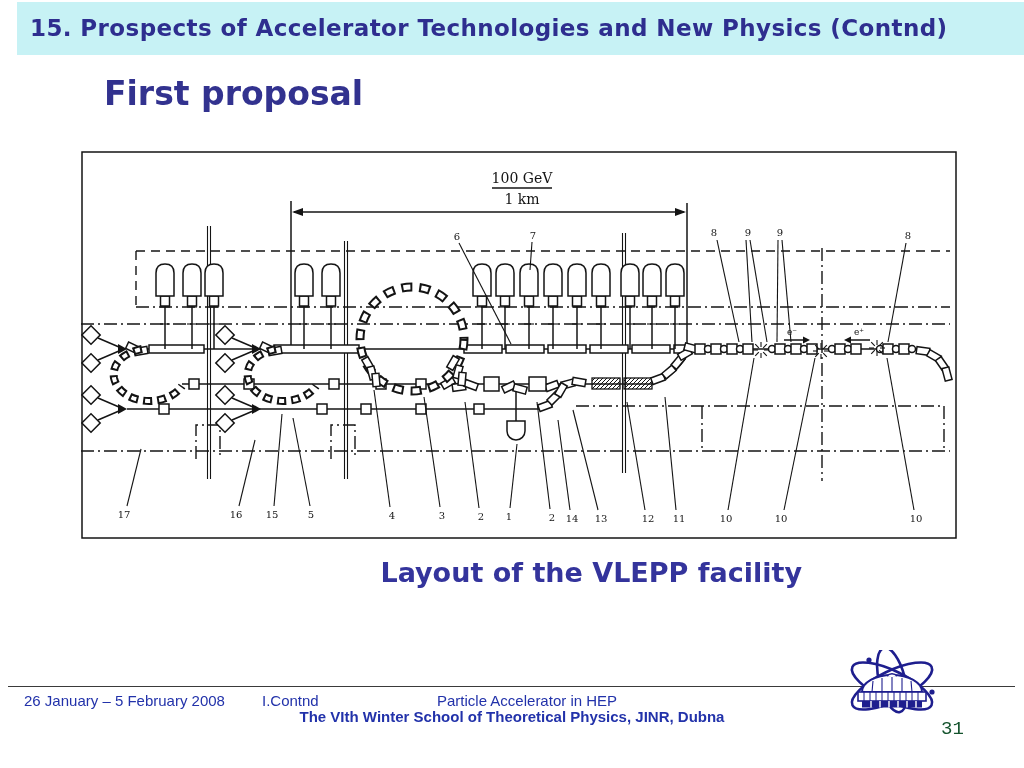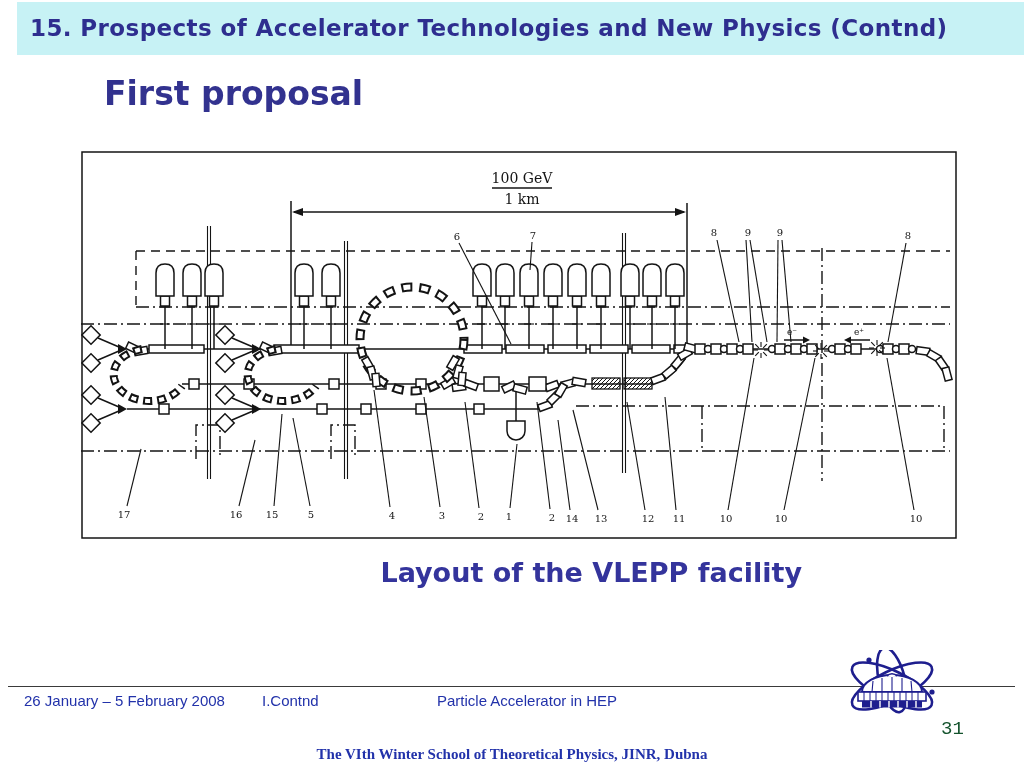--- a/index.html
+++ b/index.html
@@ -11,22 +11,22 @@
                color:#2e2e8f;letter-spacing:0.4px;white-space:nowrap;}
   .subtitle{position:absolute;left:60px;top:74px;font-size:33px;font-weight:bold;color:#32328f;margin-left:44px;}
   
   .caption{position:absolute;left:162px;top:556px;width:640px;text-align:right;
            color:#34349c;font-size:27px;font-weight:bold;line-height:34px;}
   
   .footline{position:absolute;left:8px;top:686px;width:1007px;border-top:1.5px solid #3a3a3a;}
   .foot{position:absolute;top:692px;font-size:15px;font-weight:normal;color:#2232aa;
         font-family:"Liberation Sans",sans-serif;white-space:nowrap;}
   .f-date{left:24px}.f-author{left:262px}.f-course{left:437px}
-  .f-school{position:absolute;left:0;top:746px;width:1024px;text-align:center;font-size:15px;
-            font-weight:bold;color:#2232aa;font-family:Liberation Serif, serif;}
+  .f-school{position:absolute;left:0;top:708px;width:1024px;text-align:center;font-size:15px;
+            font-weight:bold;color:#2232aa;font-family:Liberation Sans, sans-serif;}
   .pagenum{position:absolute;left:941px;top:718px;font-size:19px;color:#14532d;
            font-family:Liberation Mono, monospace;}
   .figwrap{position:absolute;left:57px;top:148px;width:878px;height:398px;padding-left:24px;}
   .logowrap{position:absolute;left:838px;top:650px;width:112px;height:74px;}
   
   svg .ln{stroke:#141414;stroke-width:1.5;fill:none;}
   svg .thn{stroke:#141414;stroke-width:1.1;fill:none;}
   svg .dsh{stroke:#141414;stroke-width:1.4;fill:none;stroke-dasharray:9 6;}
   svg .ddt{stroke:#141414;stroke-width:1.4;fill:none;stroke-dasharray:13 4 2 4;}
   svg .wht{fill:#ffffff;stroke:#141414;stroke-width:1.5;}

